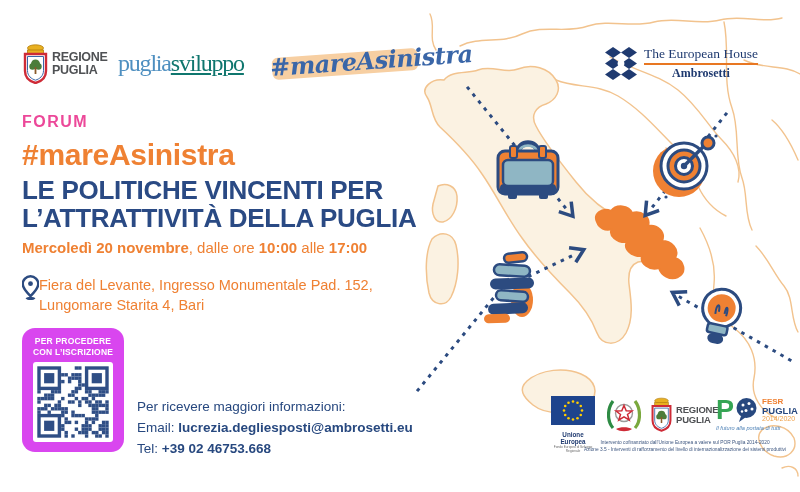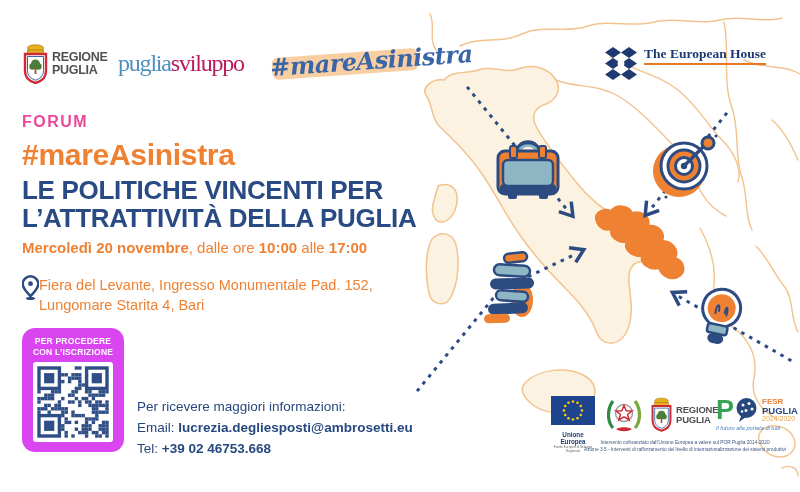--- a/index.html
+++ b/index.html
@@ -4,29 +4,29 @@
 <style>
   html,body{margin:0;padding:0;background:#fff;}
   .canvas{position:relative;width:800px;height:492px;background:#fff;overflow:hidden;
           font-family:"Liberation Sans",sans-serif;}
   .abs{position:absolute;}
 
   
   .rp-logo{left:22px;top:44px;display:flex;align-items:center;gap:3px;}
   .rp-text{font-weight:bold;color:#4f5154;font-size:12.5px;line-height:1.02;letter-spacing:-.3px;}
   .ps-logo{left:118px;top:50px;font-family:"Liberation Serif",serif;font-size:24px;letter-spacing:-1.2px;}
-  .ps-blue{color:#4e8fc0;} .ps-gray{color:#be185d;}
+  .ps-blue{color:#4e8fc0;} .ps-gray{color:#0f766e;text-decoration:underline;}
   .script-wrap{left:268px;top:44px;width:160px;height:40px;}
   .script-hl{position:absolute;left:4px;top:9px;width:146px;height:22px;background:#f7cfa2;
              border-radius:6px;transform:rotate(-4deg);}
   .script-txt{position:absolute;left:2px;top:2px;font-family:"DejaVu Serif",serif;font-style:italic;
               font-weight:bold;font-size:24px;color:#3a66a8;transform:rotate(-4deg);letter-spacing:-.5px;}
   .teha{left:604px;top:46px;display:flex;align-items:flex-start;gap:6px;}
   .teha-txt{font-family:"Liberation Serif",serif;color:#1f3a70;text-align:center;}
-  .teha-l1{font-weight:bold;font-size:13.5px;white-space:nowrap;}
+  .teha-l1{font-weight:normal;font-size:13.5px;white-space:nowrap;}
   .teha-rule{height:2px;background:#e87722;margin:1px 0 1px 0;}
   .teha-l2{font-weight:bold;font-size:12px;}
 
   
   .kicker{left:22px;top:113px;color:#ec4899;font-weight:bold;font-size:16px;letter-spacing:1.5px;}
   .hashtag{left:22px;top:138px;color:#ef8133;font-weight:bold;font-size:30px;letter-spacing:-.3px;}
   .title{left:22px;top:176px;color:#2a4a84;font-weight:bold;font-size:26px;line-height:1.08;
          letter-spacing:-.3px;white-space:nowrap;}
   .dateline{left:22px;top:239px;color:#ef8133;font-size:15px;white-space:nowrap;}
   .dateline b{font-weight:bold;}
@@ -177,20 +177,21 @@
         <path d="M9,23 L17,28.5 L9,34 L1,28.5 Z"></path>
         <path d="M25,1 L33,6.5 L25,12 L17,6.5 Z"></path>
         <path d="M25,12 L33,17.5 L25,23 L17,17.5 Z"></path>
         <path d="M25,23 L33,28.5 L25,34 L17,28.5 Z"></path>
       </g>
       <circle cx="17" cy="17.5" r="3.4" fill="#fff"></circle>
     </svg>
     <div class="teha-txt">
       <div class="teha-l1">The European House</div>
       <div class="teha-rule"></div>
+      <div class="teha-l2">Ambrosetti</div>
     </div>
   </div>
 
   <div class="abs kicker">FORUM</div>
   <div class="abs hashtag">#mareAsinistra</div>
   <div class="abs title">
     <div>LE POLITICHE VINCENTI PER</div>
     <div>L’ATTRATTIVITÀ DELLA PUGLIA</div>
   </div>
 

